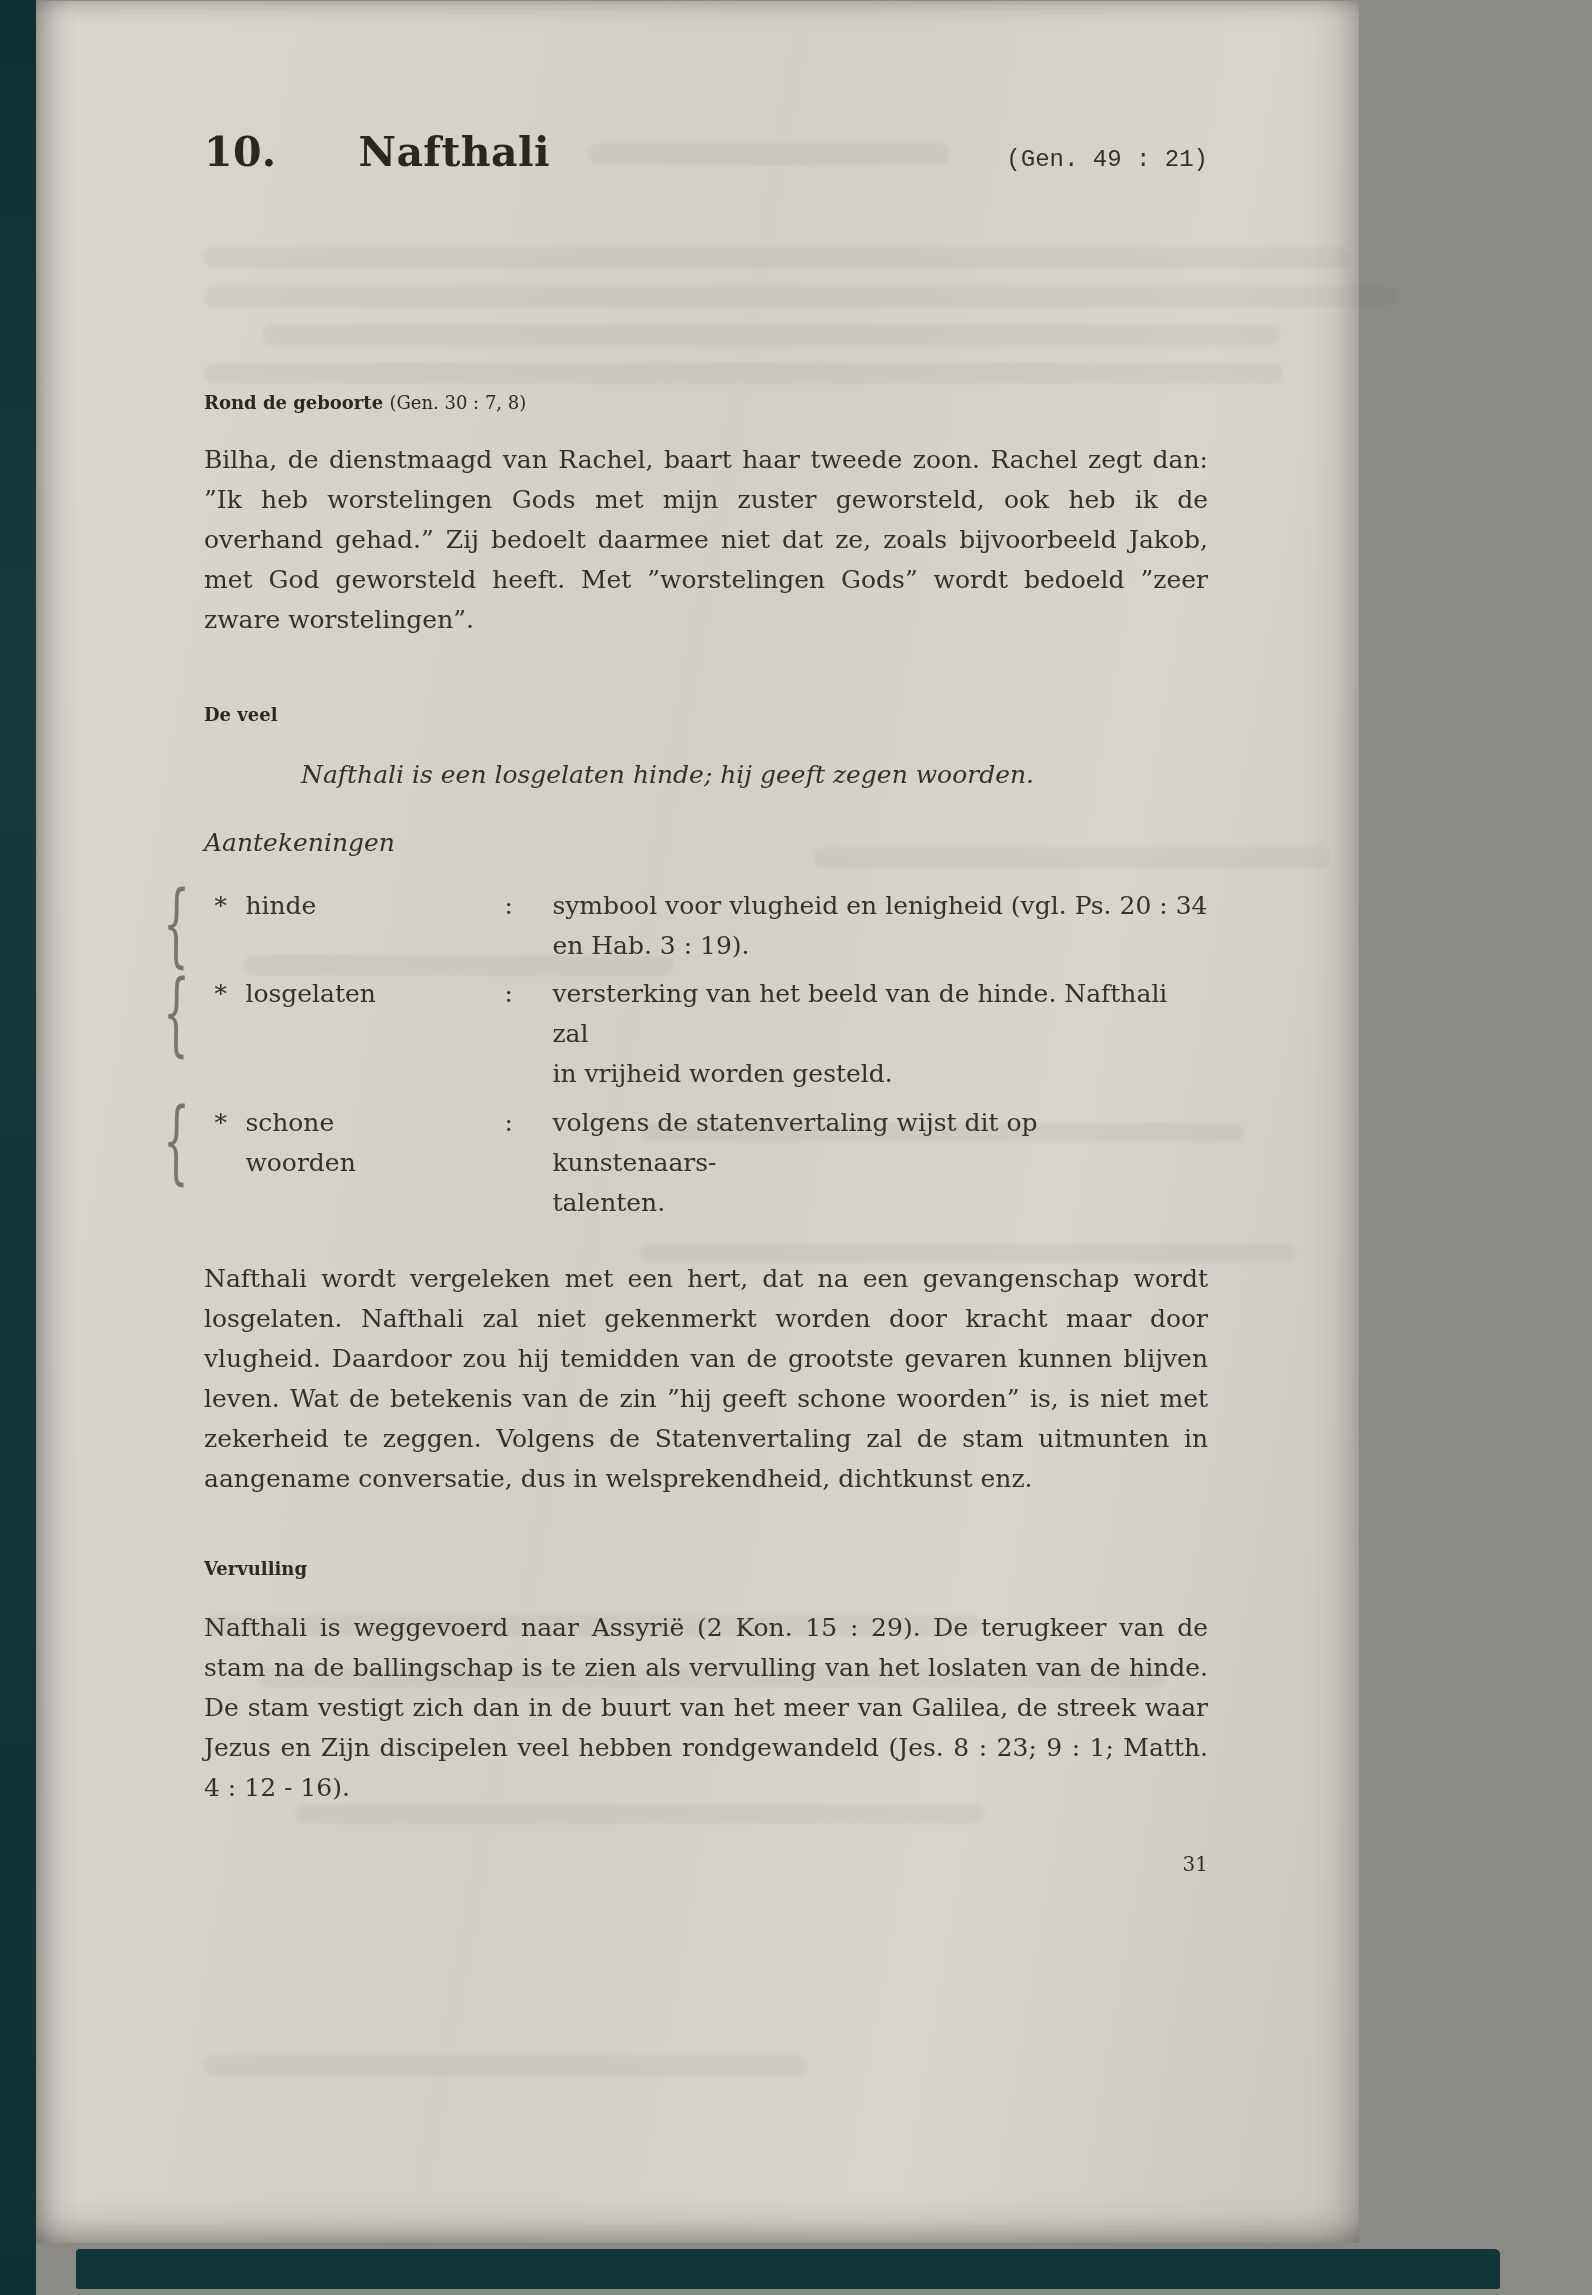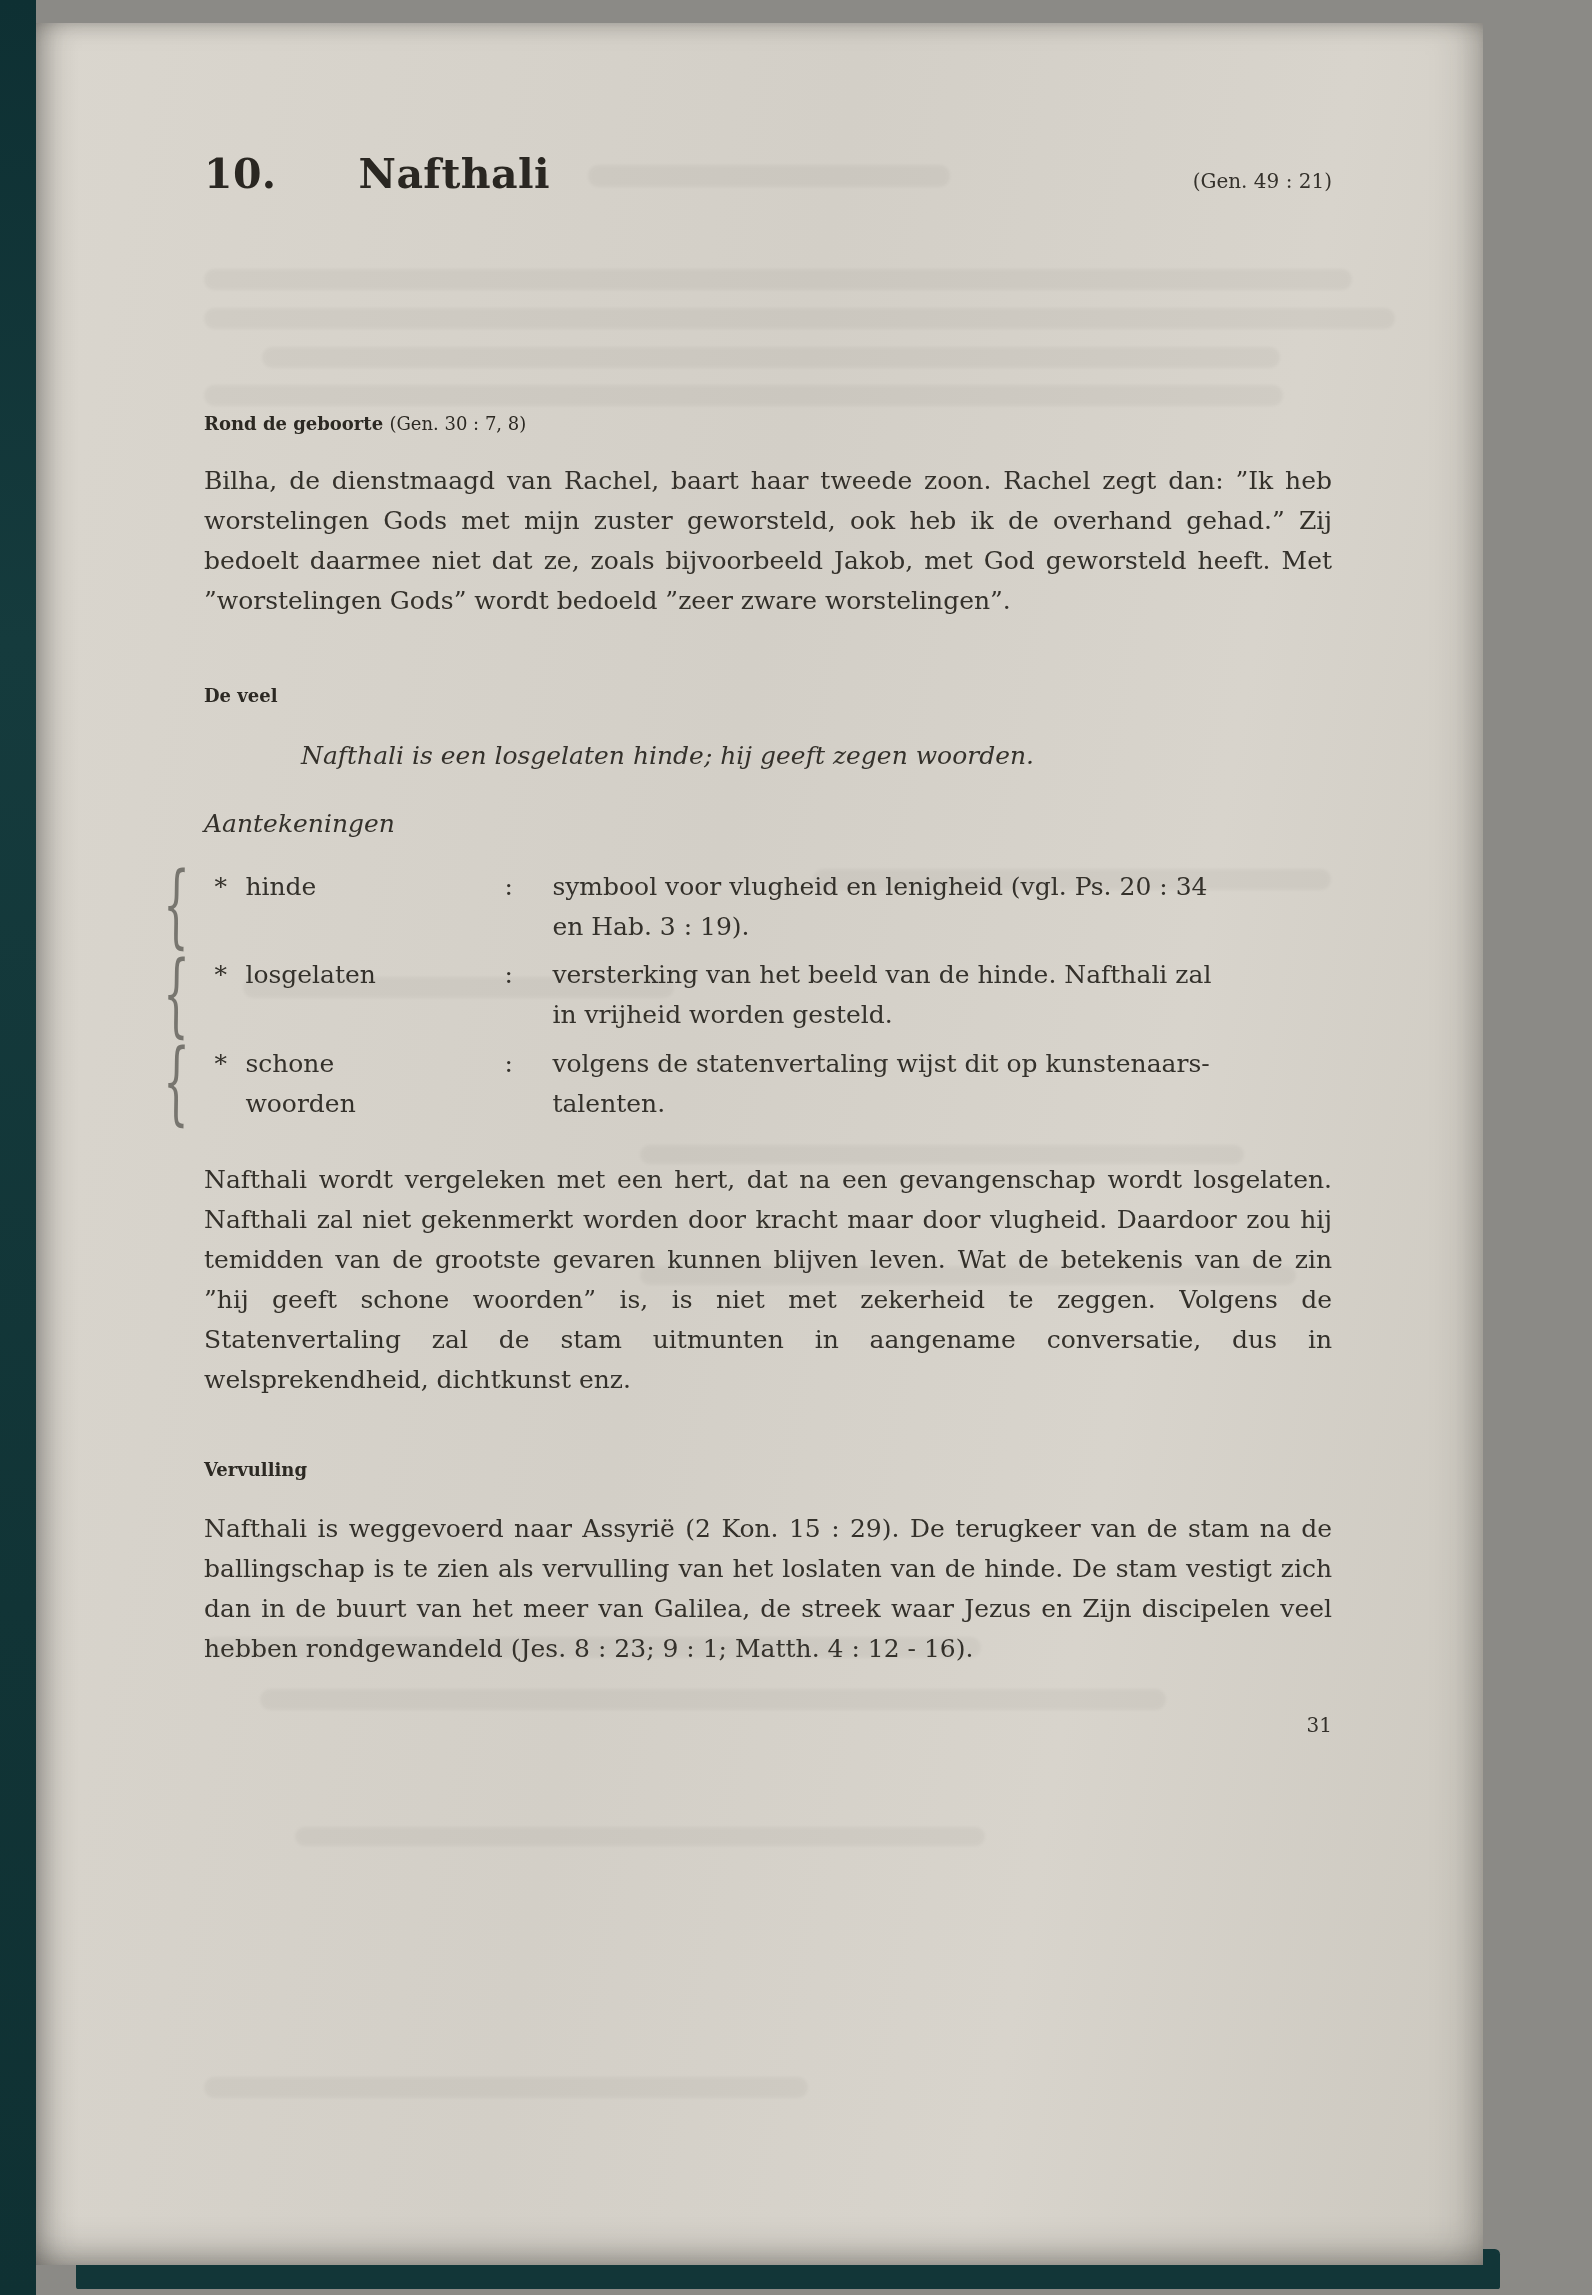--- a/index.html
+++ b/index.html
@@ -6,38 +6,38 @@
   .scan{position:relative;width:1592px;height:2295px;background:#8b8a86;overflow:hidden;
         font-family:"DejaVu Serif", serif;}
 
   
   .edge-left{position:absolute;left:0;top:0;width:36px;height:2295px;
              background:linear-gradient(180deg,#0e3033,#153b3d 28%,#113436 70%,#0f3133);}
   .edge-bottom{position:absolute;left:76px;top:2249px;width:1424px;height:40px;
                background:#123638;border-radius:3.5px 5.2px 2.6px 2.6px;}
 
   
-  .page{position:absolute;left:36px;top:23px;width:1447px;height:2242px;
+  .page{position:absolute;left:36px;top:1px;width:1323px;height:2242px;
         background:linear-gradient(100deg,#dad6ce,#d3cfc7 45%,#d8d4cc 72%,#ccc8bf);
         box-shadow: inset 21px 0 35px -17.3px rgba(28,28,26,.45),
                     inset -26px 0 47px -24px rgba(28,28,26,.34),
                     inset 0 -22.4px 40px -19px rgba(28,28,26,.38),
                     inset 0 10.4px 17.3px -12px rgba(28,28,26,.22);}
 
   .ghosts{position:absolute;inset:0;pointer-events:none;}
   .ghosts div{position:absolute;background:#57544c;opacity:.055;border-radius:10.4px;filter:blur(1.7px);}
 
   .content{position:relative;height:100%;box-sizing:border-box;
            padding:129px 151px 0 168px;color:#34312b;
            font-size:25px;line-height:40px;}
 
   .title-row{display:flex;justify-content:space-between;align-items:baseline;}
   .title{margin:0;font-size:41px;line-height:1.1;font-weight:bold;color:#2a2722;letter-spacing:0.4px;}
   .title-name{margin-left:82px;}
-  .title-ref{font-size:20px;color:#34312b;}
+  .title-ref{font-size:24px;color:#34312b;font-family:Liberation Mono, monospace;}
 
   .heading{margin:0;font-size:18px;line-height:36px;font-weight:bold;color:#2c2923;}
   .h-ref{font-weight:normal;}
 
   p{margin:0;}
   .just{text-align:justify;}
 
   .verse{font-style:italic;margin-left:97px;}
   .notes-label{font-style:italic;}
 

